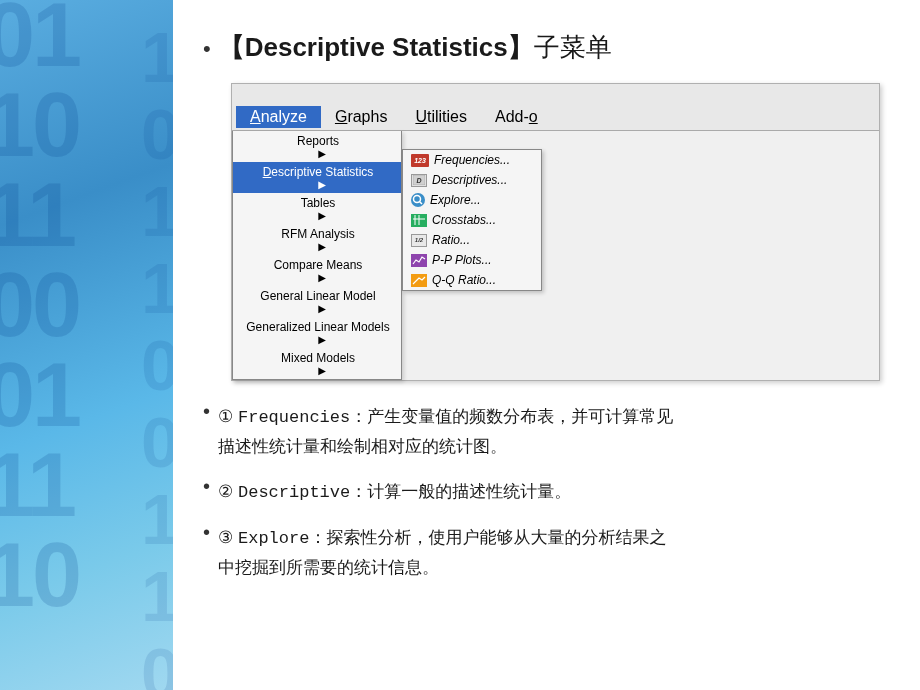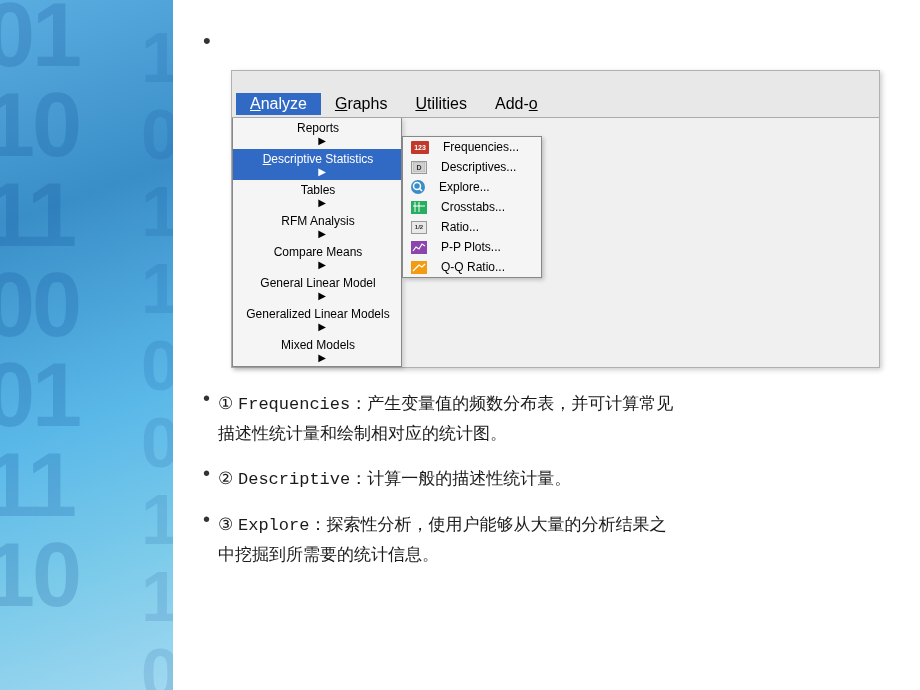--- a/index.html
+++ b/index.html
@@ -152,21 +152,22 @@
 
     .secondary-item {
       display: flex;
       align-items: center;
       padding: 3px 8px;
       font-size: 12px;
       color: #000;
       font-family: Arial, sans-serif;
       white-space: nowrap;
       cursor: default;
-      gap: 14px;
+      gap: 5px;
+      font-style: italic;
     }
 
     .item-icon {
       width: 16px;
       height: 14px;
       display: inline-flex;
       align-items: center;
       justify-content: center;
       font-size: 9px;
       font-weight: bold;
@@ -223,20 +224,23 @@
   </div>
   <div style="position:absolute;top:20px;right:-5px;font-size:70px;font-weight:bold;color:rgba(0,60,140,0.12);font-family:Arial;line-height:1.1;letter-spacing:-2px;">
     1<br>0<br>1<br>1<br>0<br>0<br>1<br>1<br>0
   </div>
 </div>
 
 <div class="main-content">
 
   <div class="title-bullet">
     <span class="bullet-dot">•</span>
+    <span class="title-text">
+      <span class="bracket">【</span><span class="en">Descriptive Statistics</span><span class="bracket">】</span><span>子菜单</span>
+    </span>
   </div>
 
   <div class="menu-container">
 
     <div class="menu-bar">
       <div class="menu-bar-item active">
         <span style="text-decoration:underline">A</span>nalyze
       </div>
       <div class="menu-bar-item">
         <span style="text-decoration:underline">G</span>raphs

